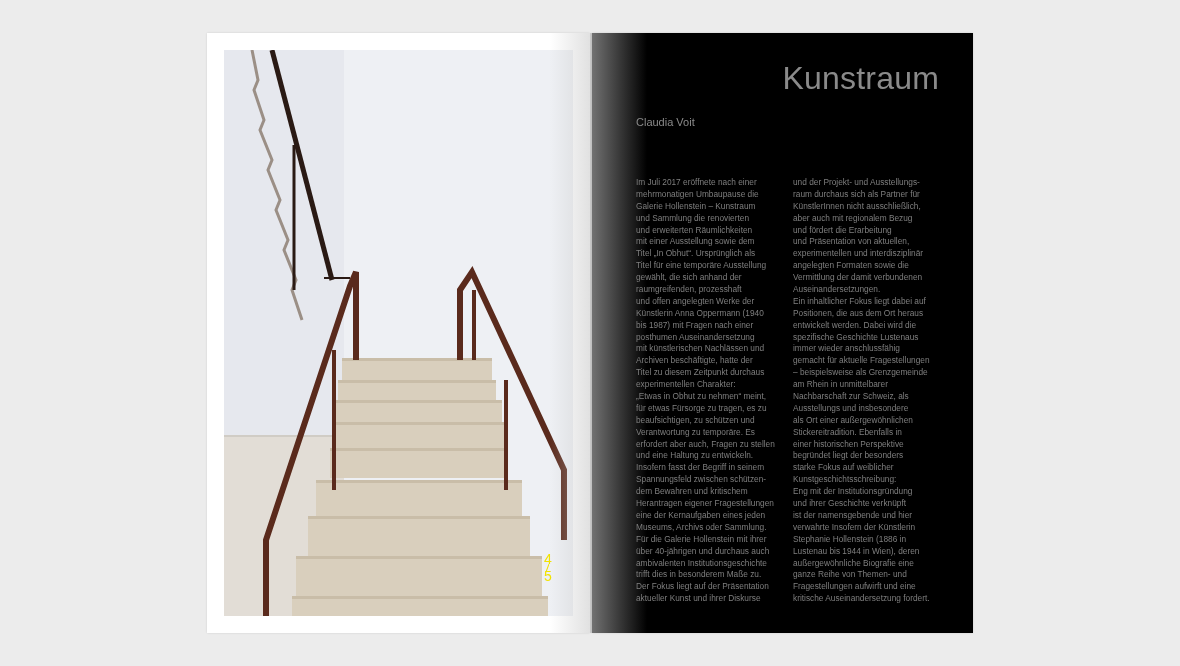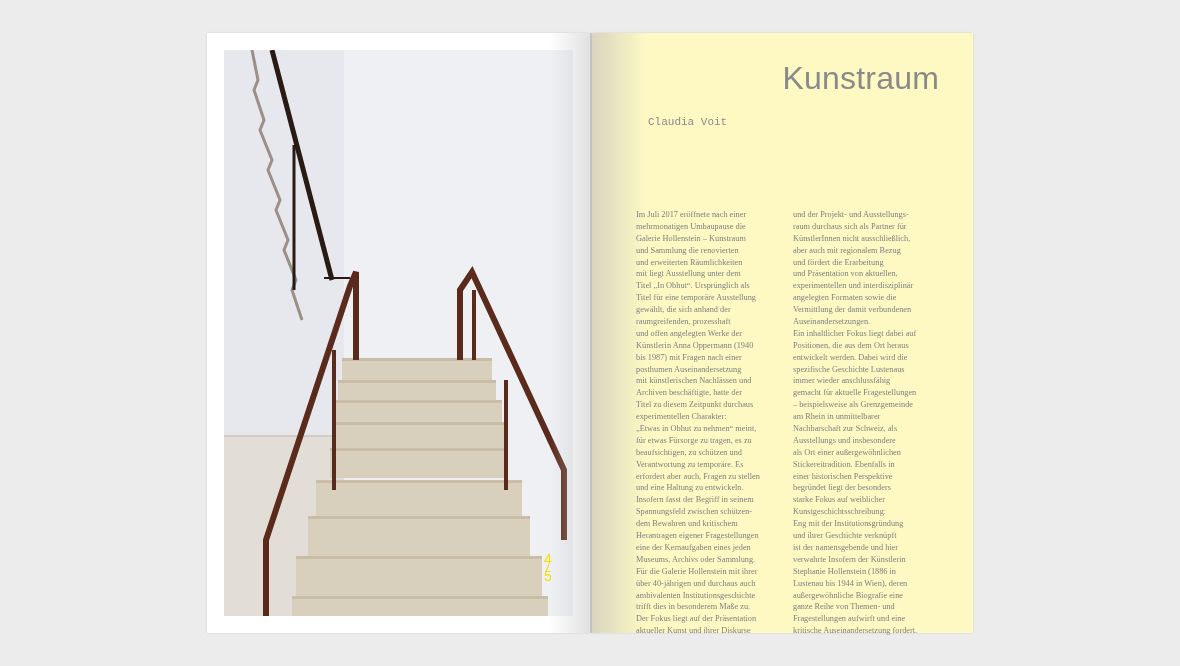--- a/index.html
+++ b/index.html
@@ -2,43 +2,43 @@
 <html><head>
 <meta charset="utf-8">
 <style>
   html, body { margin:0; padding:0; }
   body { width:1180px; height:666px; background:#ececec; position:relative; overflow:hidden; font-family:"DejaVu Sans", sans-serif; }
   .book { position:absolute; left:207px; top:33px; width:766px; height:600px; }
   .page-left { position:absolute; left:0; top:0; width:383px; height:600px; background:#fff;
     box-shadow: 0 0 2px rgba(0,0,0,0.12); }
   .page-left::after { content:""; position:absolute; right:0; top:0; width:40px; height:100%;
     background:linear-gradient(to right, rgba(255,255,255,0), rgba(200,200,200,0.55)); }
-  .page-right { position:absolute; left:385px; top:0; width:381px; height:600px; background:#fef9c3;
+  .page-right { position:absolute; left:385px; top:0; width:381px; height:600px; background:#000000;
     box-shadow: 0 0 2px rgba(0,0,0,0.12); }
   .page-right::before { content:""; position:absolute; left:0; top:0; width:55px; height:100%;
     background:linear-gradient(to right, rgba(190,190,190,0.6), rgba(255,255,255,0)); }
   .spine { position:absolute; left:383px; top:0; width:2px; height:600px; background:#c9c9c9; }
 
   .photo { position:absolute; left:17px; top:17px; width:349px; height:566px; overflow:hidden;
     background:linear-gradient(#e9eaee, #f2f3f6 60%, #f0f0f2); }
   .photo svg { position:absolute; left:0; top:0; }
 
   .page-num { position:absolute; left:335px; top:520px; color:#f2e200; font-size:14px; line-height:13px;
     font-family:"Liberation Sans", sans-serif; text-align:center; width:12px; }
   .page-num span { display:block; }
   .page-num .slash { height:4px; position:relative; }
   .page-num .slash::before { content:""; position:absolute; left:5px; top:-2px; width:1px; height:8px; background:#f2e200; transform:rotate(20deg); }
 
   .title { position:absolute; right:34px; top:28px; text-align:right; color:#8a8a8a;
     font-family:"Liberation Sans", sans-serif; font-size:32px; line-height:34px; letter-spacing:0.2px; }
   .title span { display:block; }
-  .author { position:absolute; left:56px; top:83px; color:#8a8a8a; font-size:11px;
-    font-family:Liberation Mono, monospace; }
+  .author { position:absolute; left:44px; top:83px; color:#8a8a8a; font-size:11px;
+    font-family:Liberation Sans, sans-serif; }
   .col { position:absolute; top:144px; width:150px; color:#7f7f7f; font-size:8.3px; line-height:11.9px;
-    font-family:Liberation Serif, serif; white-space:nowrap;margin-top:32px; }
+    font-family:Liberation Sans, sans-serif; white-space:nowrap; }
   .col1 { left:44px; }
   .col2 { left:201px; }
   .col div { height:11.9px; }
 </style>
 </head>
 <body>
 
 <div class="book">
   <div class="page-left">
     <div class="photo">
@@ -100,21 +100,21 @@
       <span>Kunstraum</span>
     </div>
     <div class="author">Claudia Voit</div>
 
     <div class="col col1">
       <div>Im Juli 2017 eröffnete nach einer</div>
       <div>mehrmonatigen Umbaupause die</div>
       <div>Galerie Hollenstein – Kunstraum</div>
       <div>und Sammlung die renovierten</div>
       <div>und erweiterten Räumlichkeiten</div>
-      <div>mit liegt Ausstellung unter dem</div>
+      <div>mit einer Ausstellung sowie dem</div>
       <div>Titel „In Obhut“. Ursprünglich als</div>
       <div>Titel für eine temporäre Ausstellung</div>
       <div>gewählt, die sich anhand der</div>
       <div>raumgreifenden, prozesshaft</div>
       <div>und offen angelegten Werke der</div>
       <div>Künstlerin Anna Oppermann (1940</div>
       <div>bis 1987) mit Fragen nach einer</div>
       <div>posthumen Auseinandersetzung</div>
       <div>mit künstlerischen Nachlässen und</div>
       <div>Archiven beschäftigte, hatte der</div>

